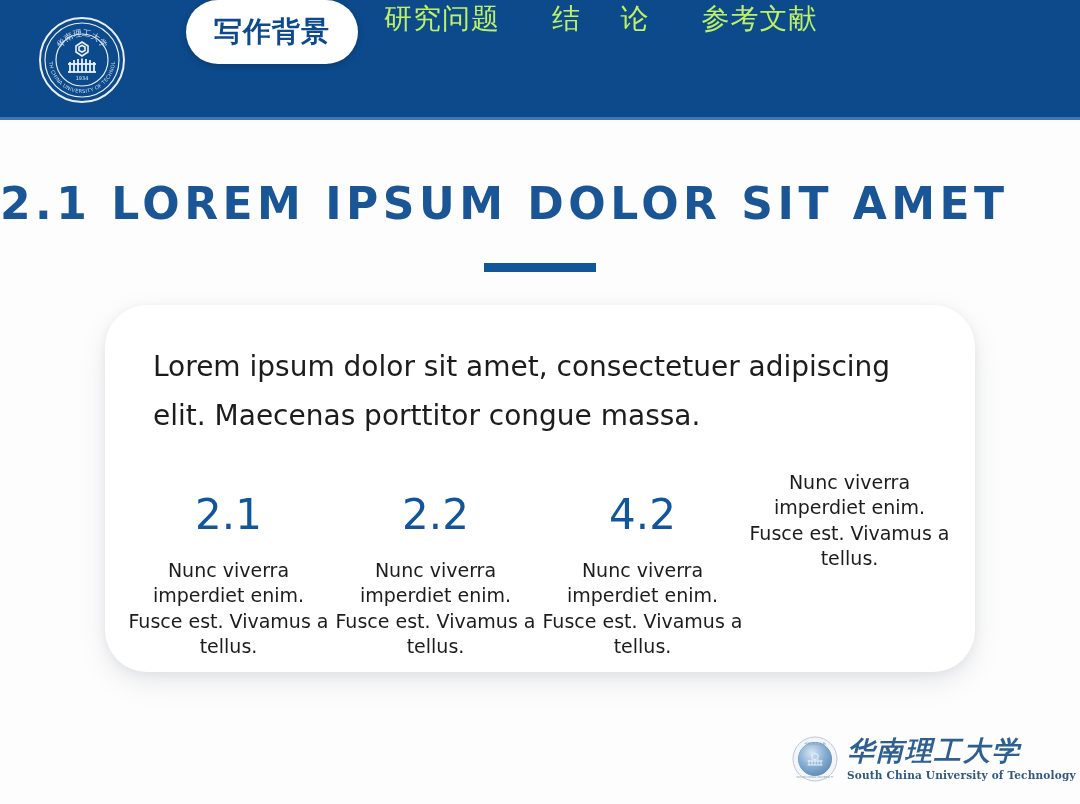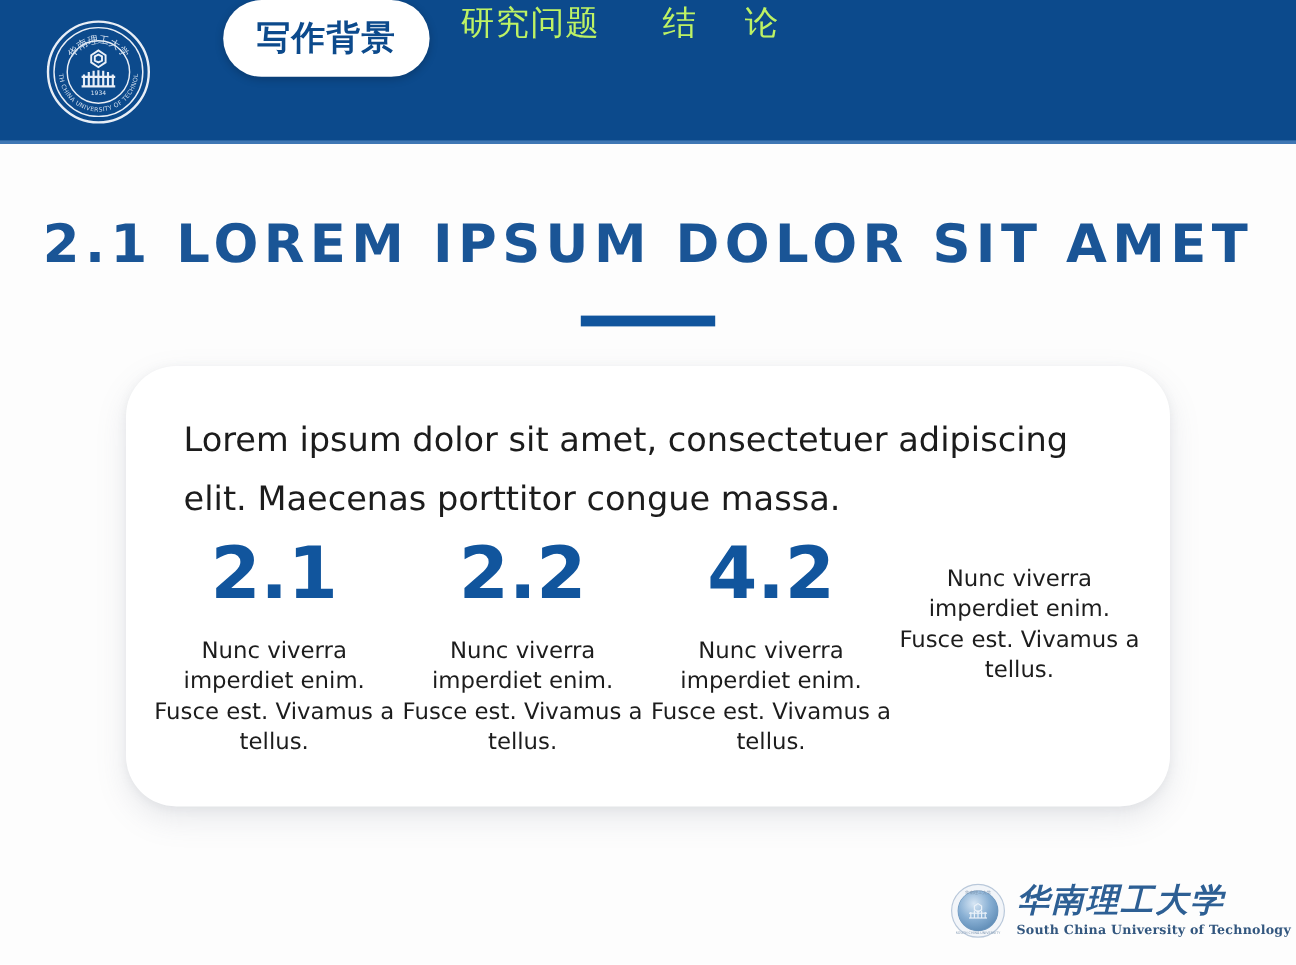--- a/index.html
+++ b/index.html
@@ -61,21 +61,20 @@
     padding: 13px 28px;
     font-weight: 600;
     box-shadow: 0 2px 7px rgba(0,0,0,0.22);
   }
 
   
   #title-block {
     position: absolute;
     left: 0; top: 178px;
     width: 1080px;
-    text-align: center;
   }
   #slide-title {
     color: #1a5596;
     font-size: 44px;
     font-weight: 700;
     letter-spacing: 4.5px;
     font-family: "DejaVu Sans", "Liberation Sans", sans-serif;
     margin: 0;
     white-space: nowrap;
   }
@@ -114,25 +113,26 @@
     left: 20px; top: 143px;
     width: 830px;
     display: flex;
   }
   .column {
     width: 207px;
     text-align: center;
   }
   .col-number {
     color: #11559d;
-    font-size: 60px;
-    font-weight: 700;
+    font-size: 42px;
+    font-weight: 400;
     letter-spacing: 0px;
     line-height: 1;
     font-family: "DejaVu Sans", "Liberation Sans", sans-serif;
+    margin-top: 46px;
   }
   .col-desc {
     margin-top: 22px;
     color: #1c1c1c;
     font-size: 19px;
     line-height: 1.33;
     font-family: "DejaVu Sans", "Liberation Sans", sans-serif;
   }
 
   
@@ -197,20 +197,21 @@
         <text font-size="5.1" fill="#cfdcec" letter-spacing="0.3" font-family="DejaVu Sans, sans-serif">
           <textPath href="#arcBot" startOffset="50%" text-anchor="middle">SOUTH CHINA UNIVERSITY OF TECHNOLOGY</textPath>
         </text>
       </svg>
     </div>
 
     <div id="nav">
       <div class="nav-item active">写作背景</div>
       <div class="nav-item">研究问题</div>
       <div class="nav-item">结    论</div>
+      <div class="nav-item">参考文献</div>
     </div>
   </div>
 
   <div id="title-block">
     <h1 id="slide-title">2.1 LOREM IPSUM DOLOR SIT AMET</h1>
     <div id="title-rule"></div>
   </div>
 
   <div id="card">
     <p id="card-paragraph">Lorem ipsum dolor sit amet, consectetuer adipiscing elit. Maecenas porttitor congue massa.</p>

